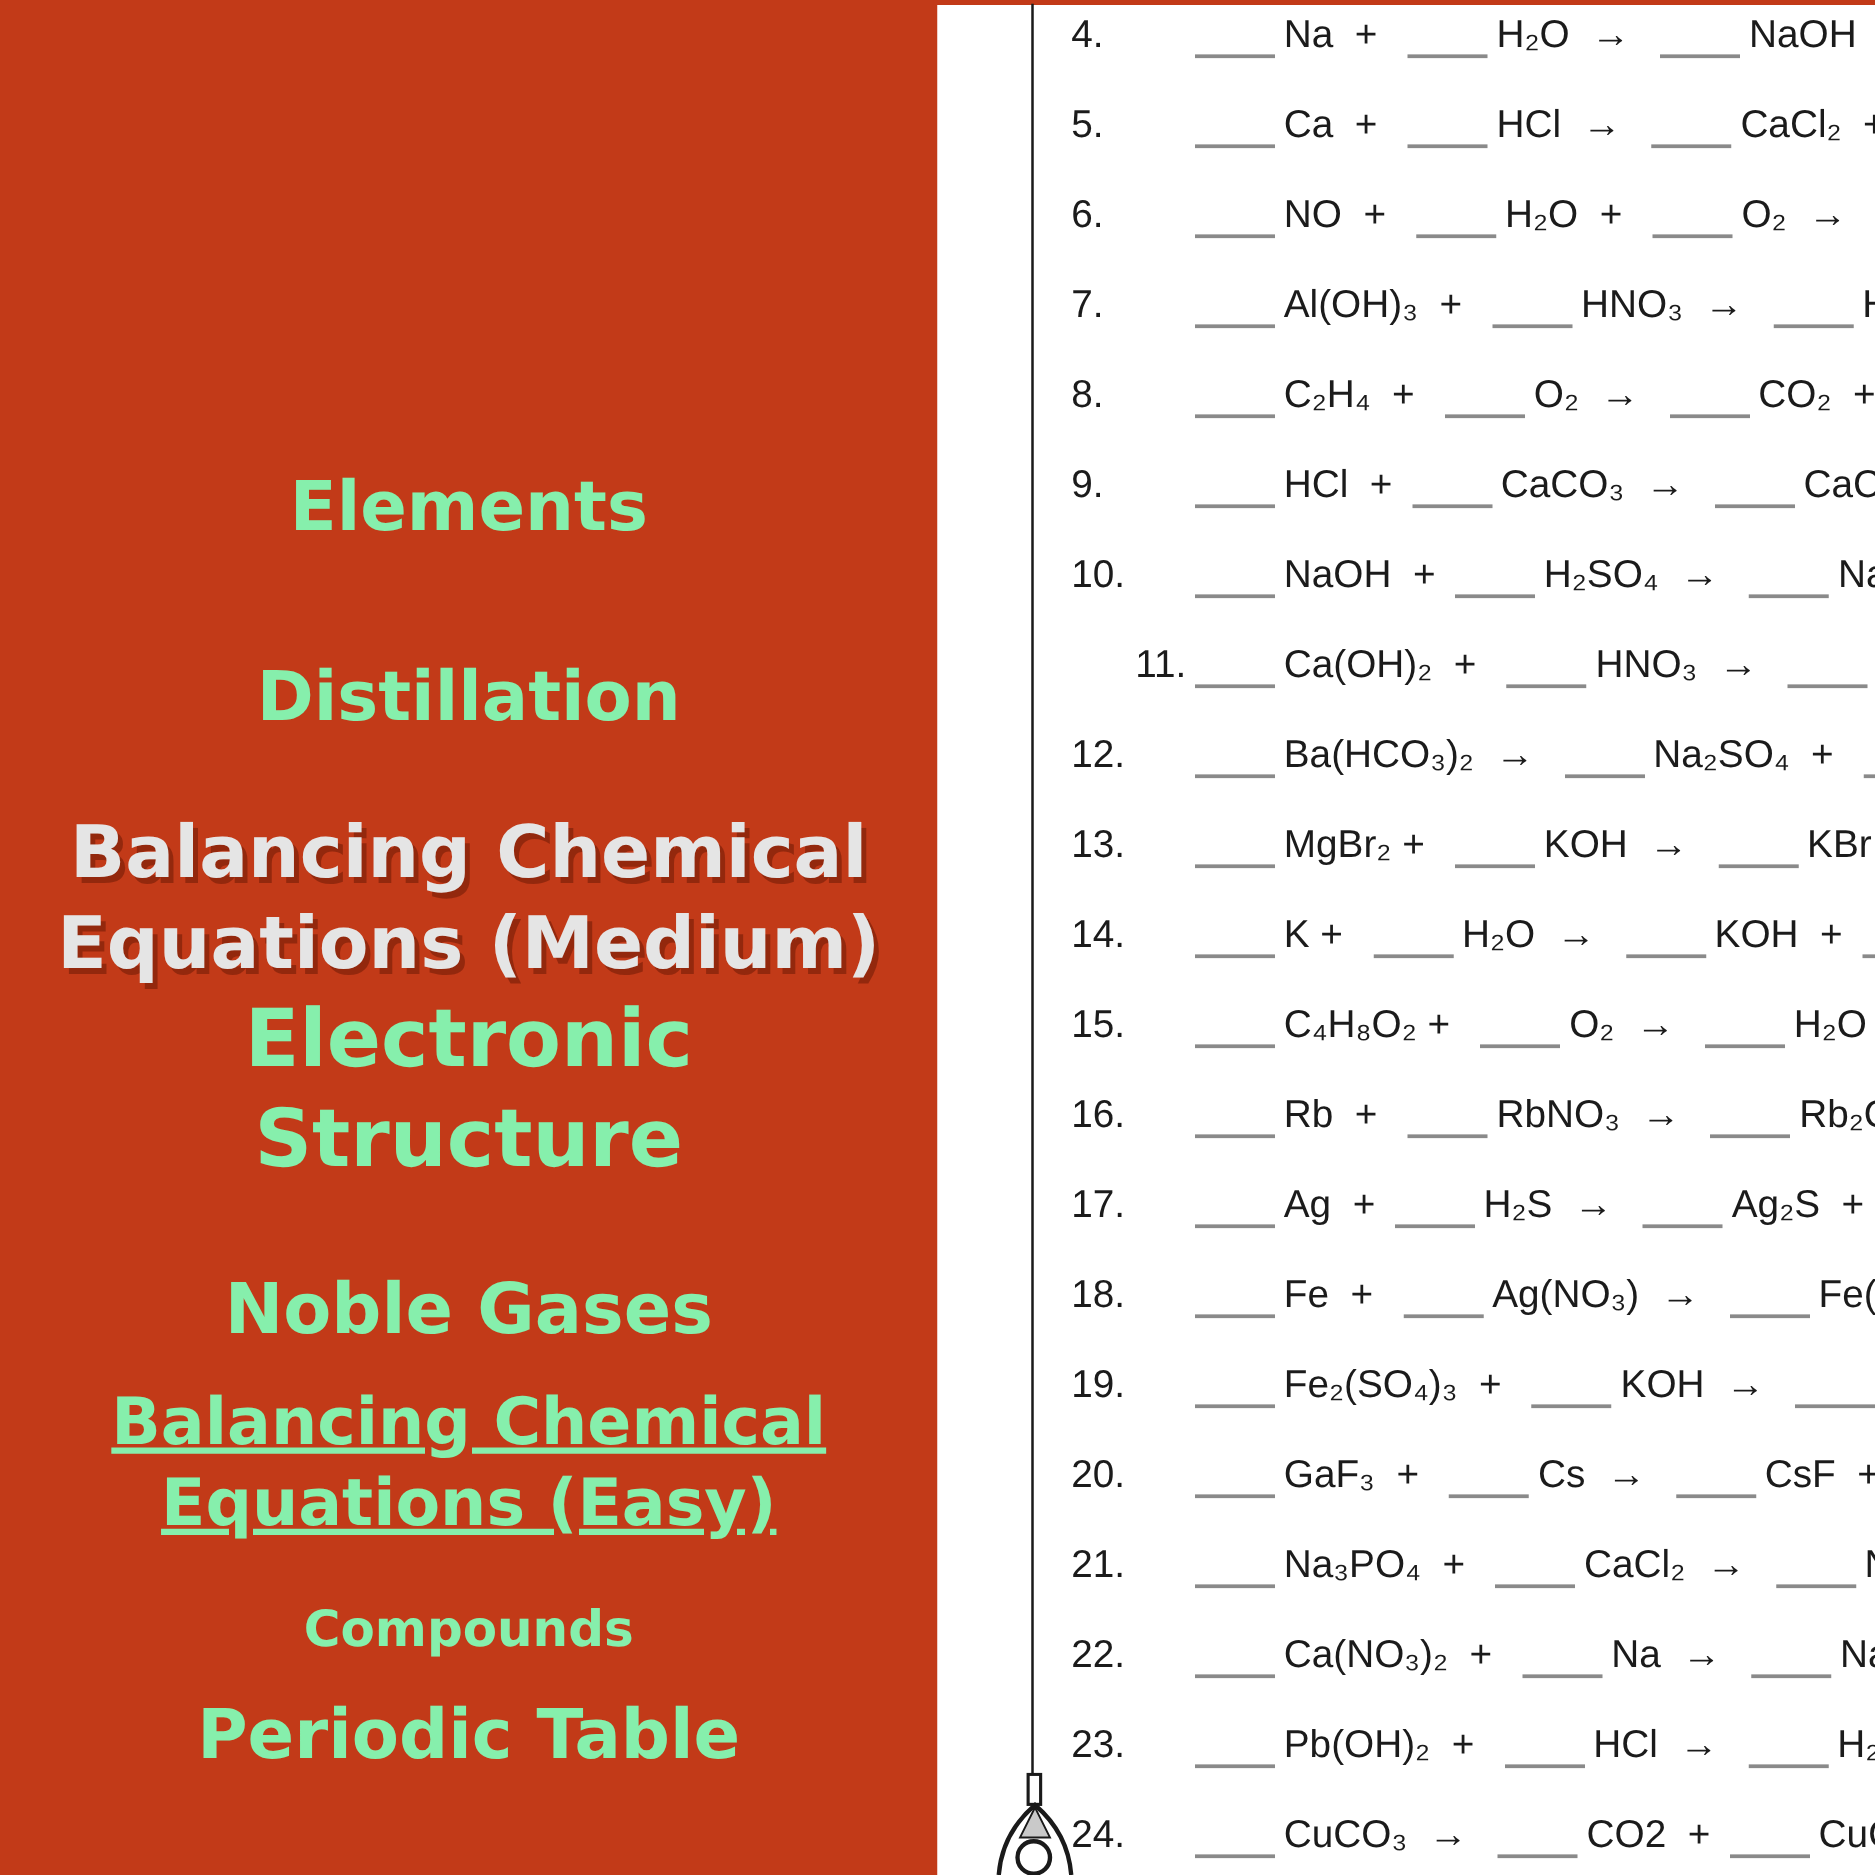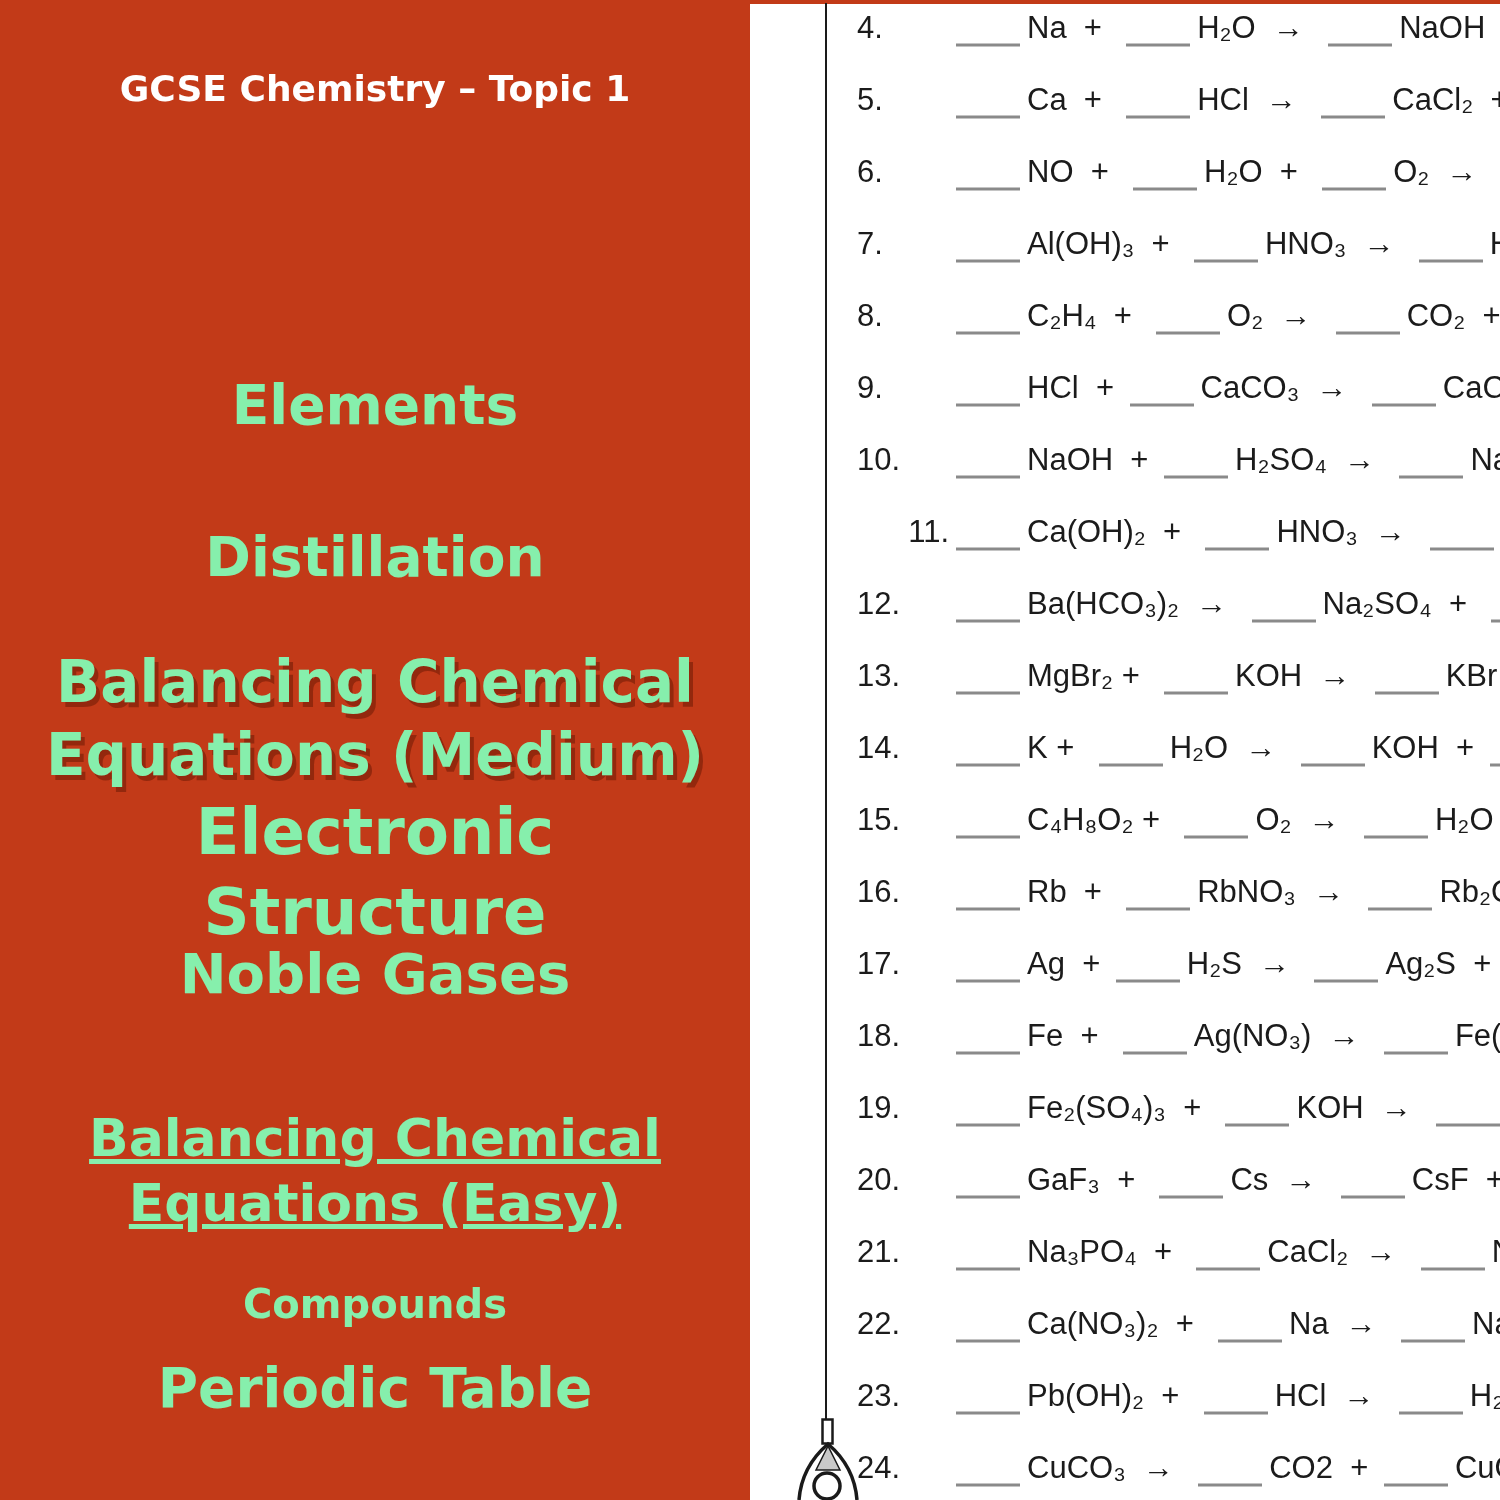--- a/index.html
+++ b/index.html
@@ -25,28 +25,28 @@
     text-align:center;color:#ffffff;font-weight:bold;font-size:78px;
     letter-spacing:-2px;white-space:nowrap;
   }
   .menu-item{
     position:absolute;left:3%;width:94%;
     transform:translateY(-50%);
     text-align:center;font-weight:bold;color:#86efac;
     line-height:1.25;cursor:pointer;
   }
   .menu-item.selected{
-    color:#86efac;
+    color:#e5e5e5;
     text-shadow:4px 5px 0 rgba(110,26,6,0.55);
   }
   .menu-item:nth-of-type(1){top:405px;font-size:55px;}
   .menu-item:nth-of-type(2){top:557px;font-size:55px;}
   .menu-item:nth-of-type(3){top:718px;font-size:58px;}
   .menu-item:nth-of-type(4){top:872px;font-size:64px;}
-  .menu-item:nth-of-type(5){top:974px;font-size:56px;}
+  .menu-item:nth-of-type(5){top:1048px;font-size:56px;}
   .menu-item:nth-of-type(6){top:1171px;font-size:52px;text-decoration:underline;}
   .menu-item:nth-of-type(7){top:1304px;font-size:40px;}
   .menu-item:nth-of-type(8){top:1388px;font-size:55px;}
   
   .worksheet{position:absolute;left:750px;top:0;width:750px;height:1500px;background:#ffffff;}
   .top-red-line{position:absolute;left:747px;top:0;width:753px;height:4px;background:#C23A18;}
   .v-rule{position:absolute;left:825px;top:3px;width:2px;height:1418px;background:#1a1a1a;}
   .eq-row{
     position:absolute;left:857px;transform:translateY(-50%);
     white-space:pre;font-size:31px;color:#1b1b1b;
@@ -57,21 +57,20 @@
     display:inline-block;width:64px;height:30px;
     border-bottom:3px solid #8A8A8A;
     margin:0 7px;vertical-align:-9px;
   }
   .rocket{position:absolute;left:792px;top:1418px;}
 </style>
 </head>
 <body>
 
 <div class="left-panel">
-  <div class="panel-subtitle">GCSE Chemistry – Topic 1</div>
   <div id="menu">
       <div class="menu-item">Elements</div>
       <div class="menu-item">Distillation</div>
       <div class="menu-item selected">Balancing Chemical Equations (Medium)</div>
       <div class="menu-item">Electronic Structure</div>
       <div class="menu-item">Noble Gases</div>
       <div class="menu-item">Balancing Chemical Equations (Easy)</div>
       <div class="menu-item">Compounds</div>
       <div class="menu-item">Periodic Table</div>
     </div>

